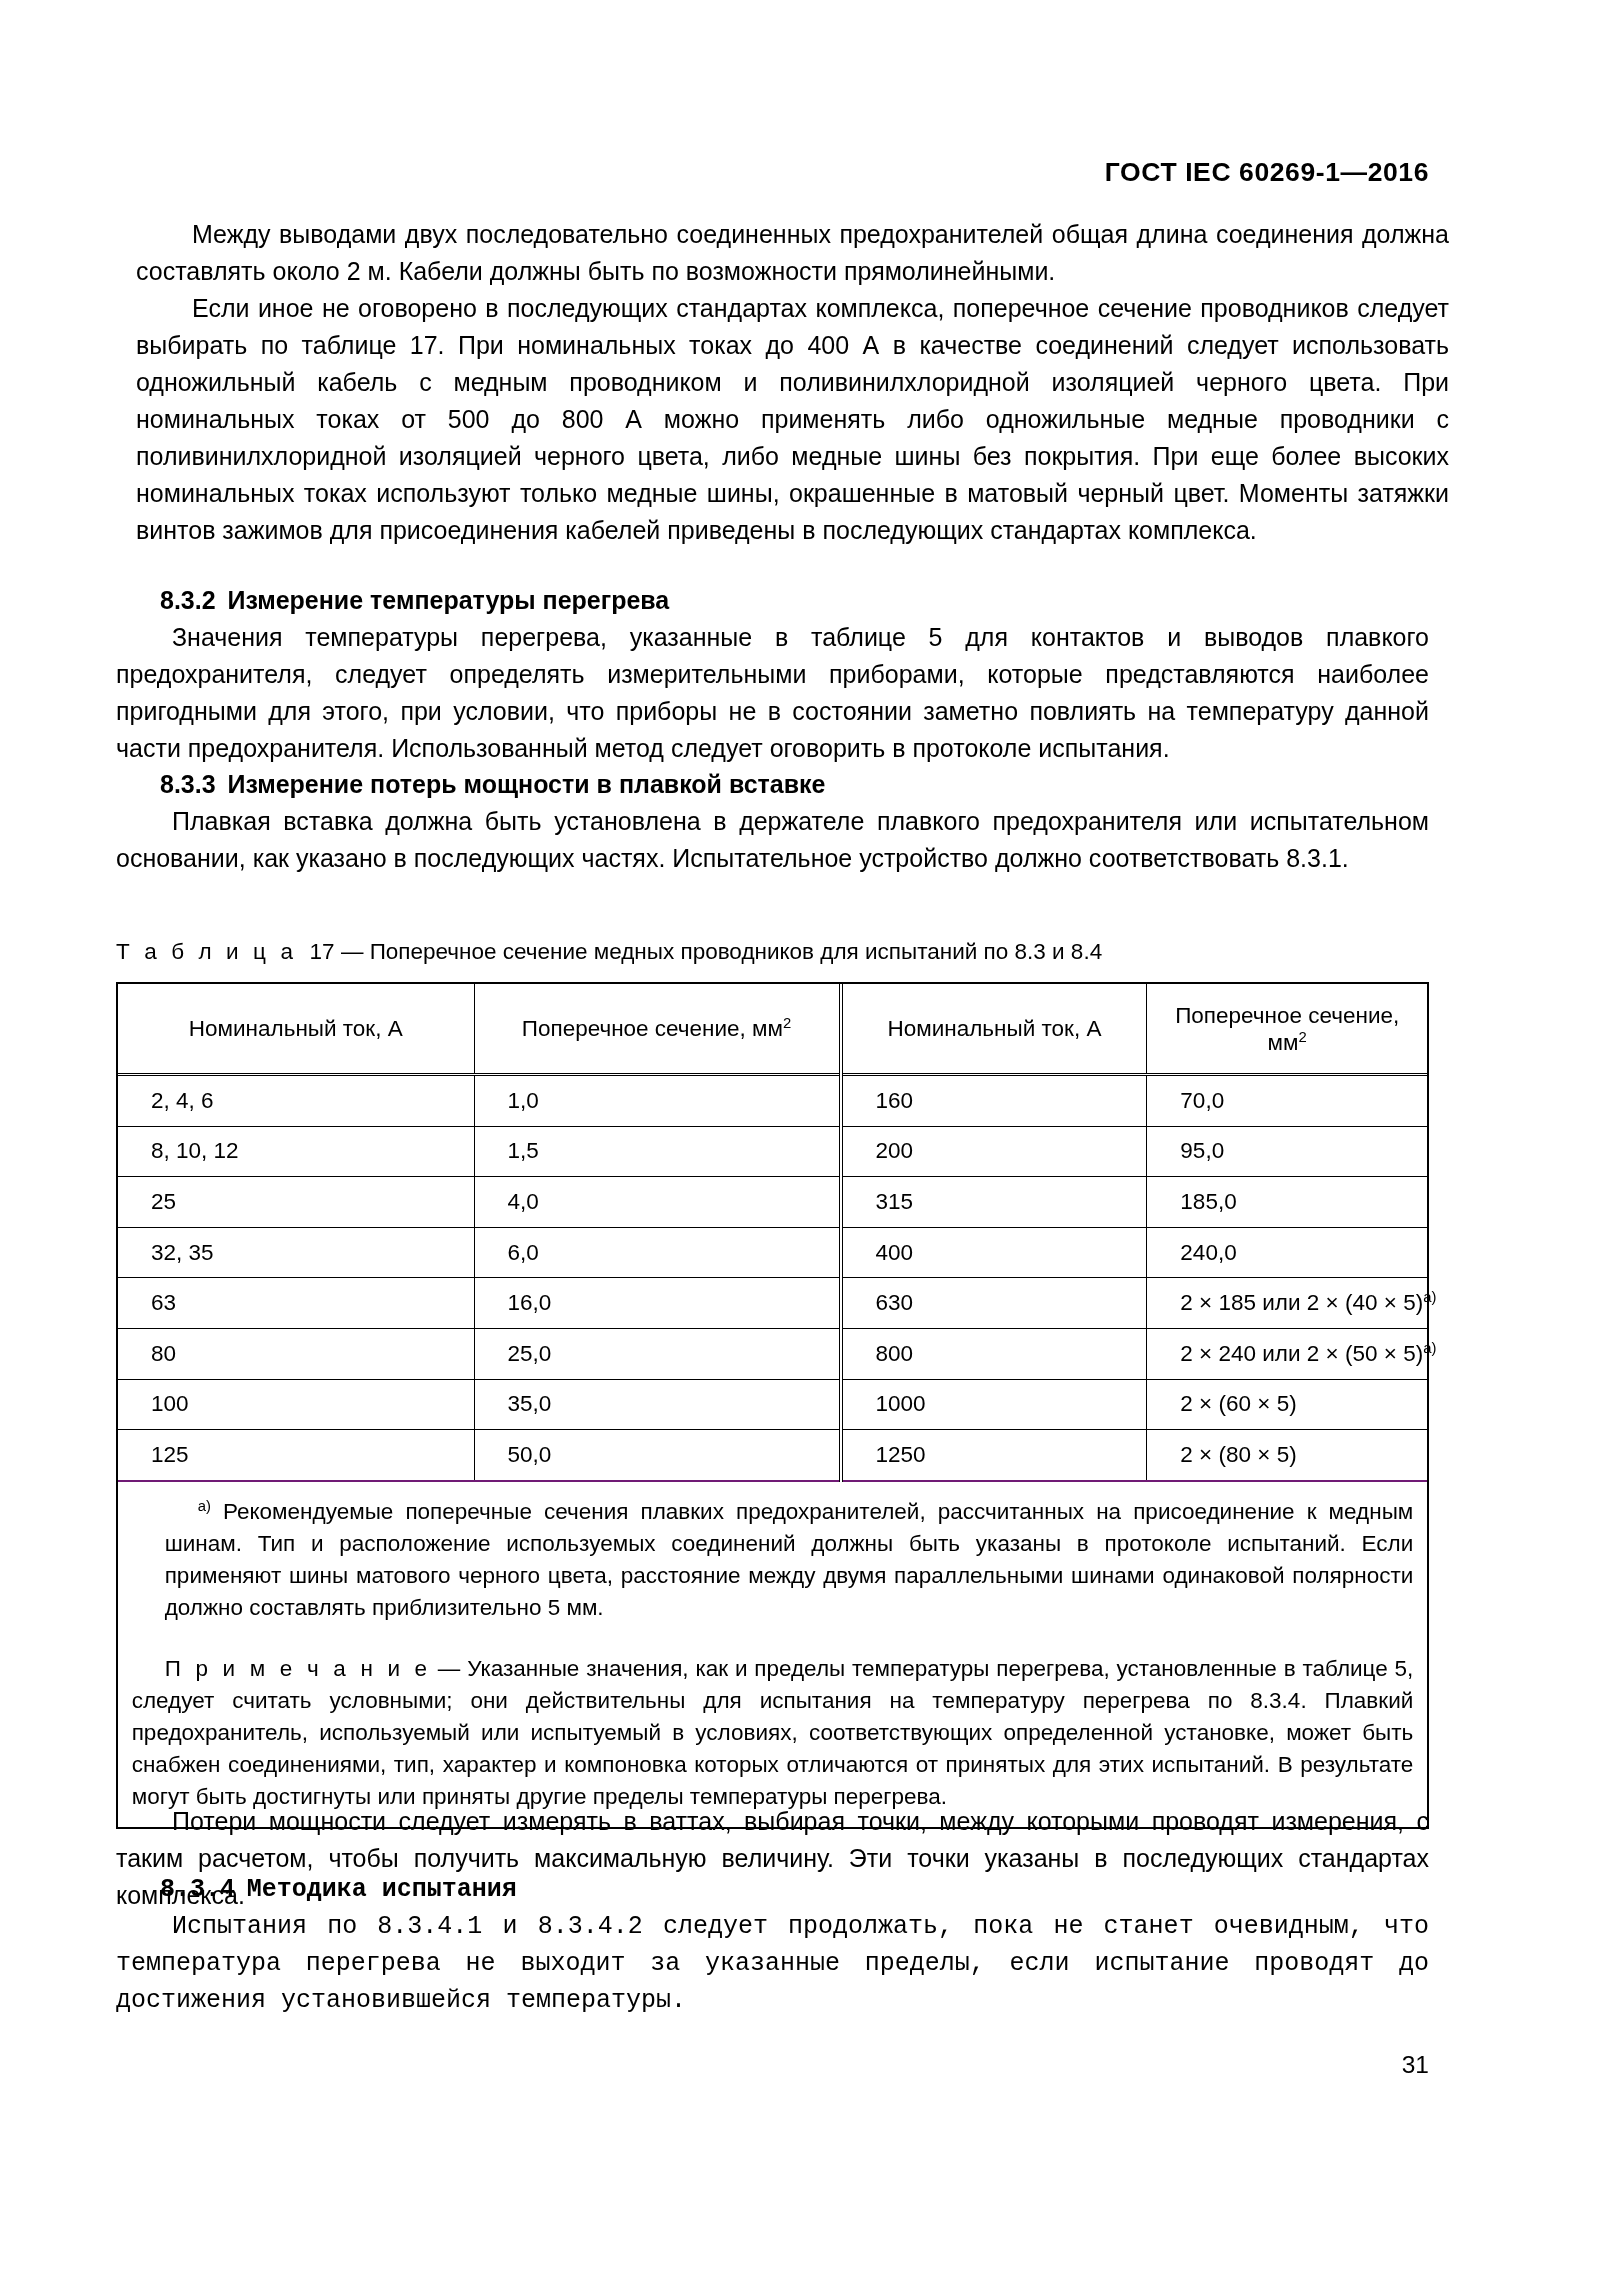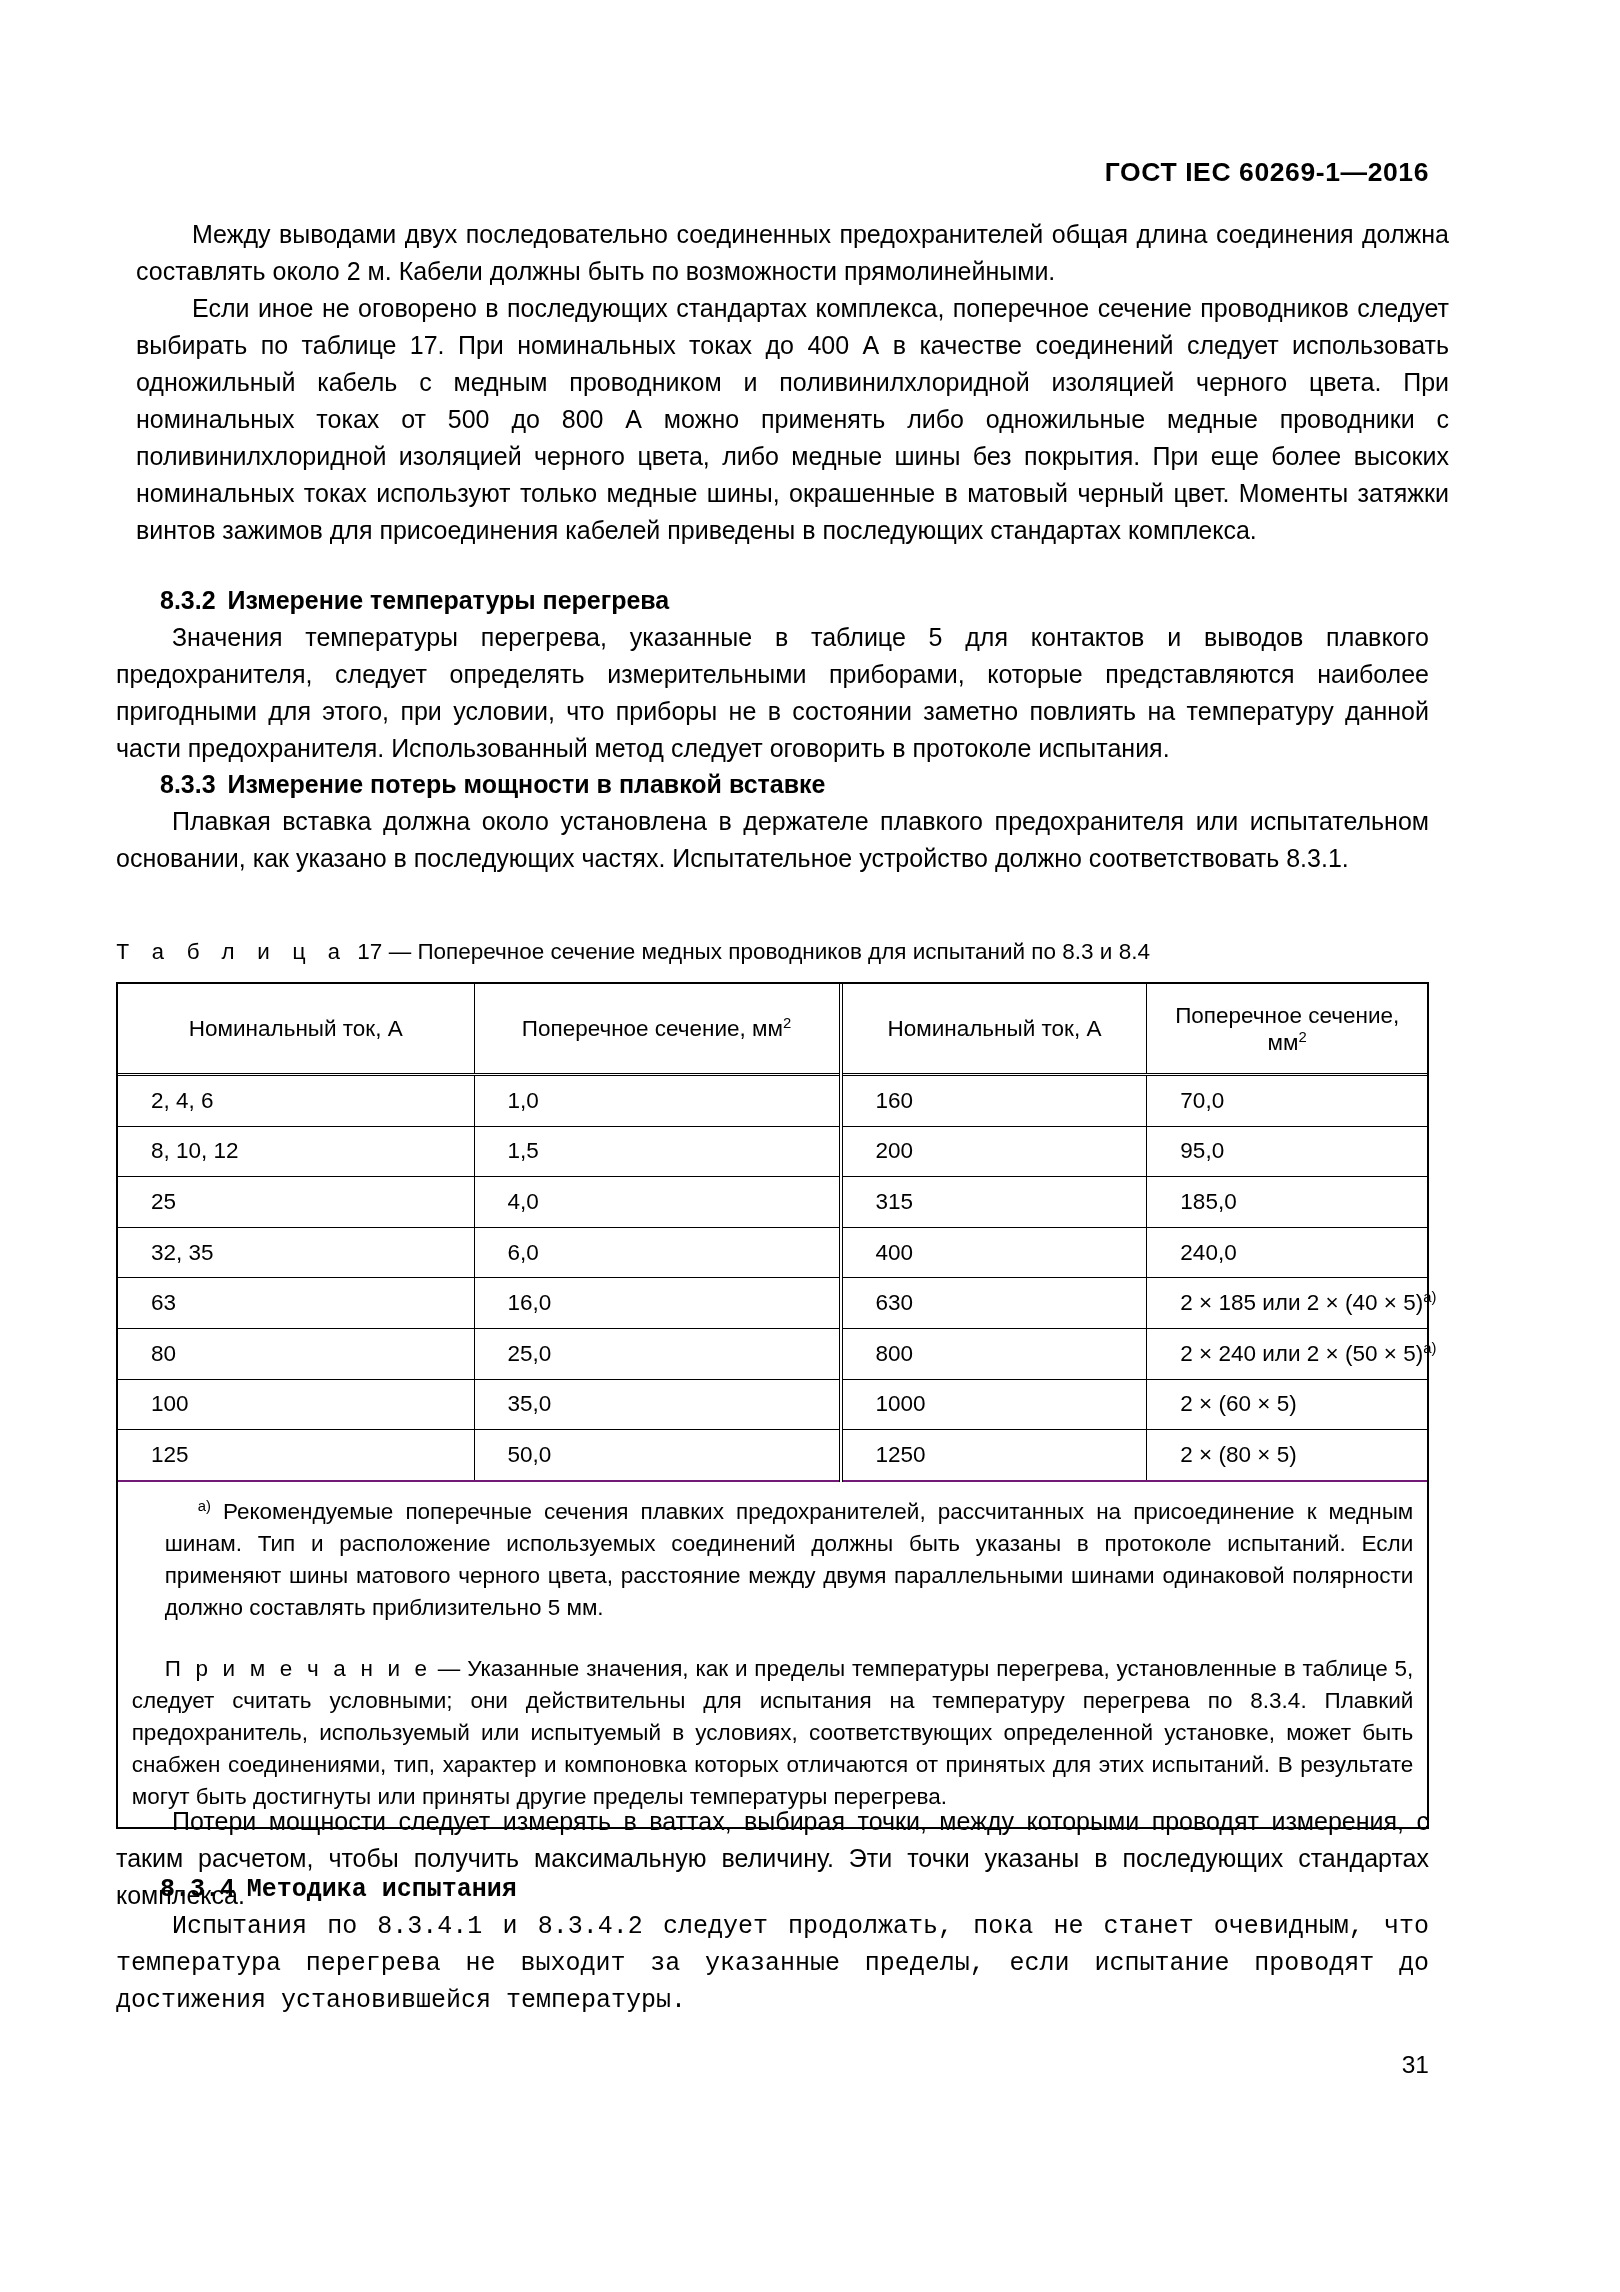--- a/index.html
+++ b/index.html
@@ -67,21 +67,20 @@
   .table-caption {
     position: absolute;
     left: 0;
     width: 1313px;
     font-size: 22.5px;
     line-height: 29px;
     white-space: nowrap;
   }
   .table-caption .spaced {
     letter-spacing: 4.1px;
-    font-family: Liberation Mono, monospace;
   }
 
   
   .data-table-wrap {
     position: absolute;
     left: 0;
     width: 1313px;
     border: 2px solid #000;
     box-sizing: border-box;
   }
@@ -172,21 +171,21 @@
       <h3 class="section-heading">
         <span class="num">8.3.2</span><span>Измерение температуры перегрева</span>
       </h3>
       <p>Значения температуры перегрева, указанные в таблице 5 для контактов и выводов плавкого предохранителя, следует определять измерительными приборами, которые представляются наиболее пригодными для этого, при условии, что приборы не в состоянии заметно повлиять на температуру данной части предохранителя. Использованный метод следует оговорить в протоколе испытания.</p>
     </div>
 
     <div class="body-block" style="top:766px;">
       <h3 class="section-heading">
         <span class="num">8.3.3</span><span>Измерение потерь мощности в плавкой вставке</span>
       </h3>
-      <p>Плавкая вставка должна около установлена в держателе плавкого предохранителя или испытательном основании, как указано в последующих частях. Испытательное устройство должно соответствовать 8.3.1.</p>
+      <p>Плавкая вставка должна быть установлена в держателе плавкого предохранителя или испытательном основании, как указано в последующих частях. Испытательное устройство должно соответствовать 8.3.1.</p>
     </div>
 
     <div class="table-caption" style="top:937px;">
       <span class="spaced">Т а б л и ц а</span>&nbsp;
       <span>17</span>&nbsp;<span>—</span>&nbsp;<span>Поперечное сечение медных проводников для испытаний по 8.3 и 8.4</span>
     </div>
 
     <div class="data-table-wrap" style="top:982px;">
       <table class="data-table">
         <colgroup>

